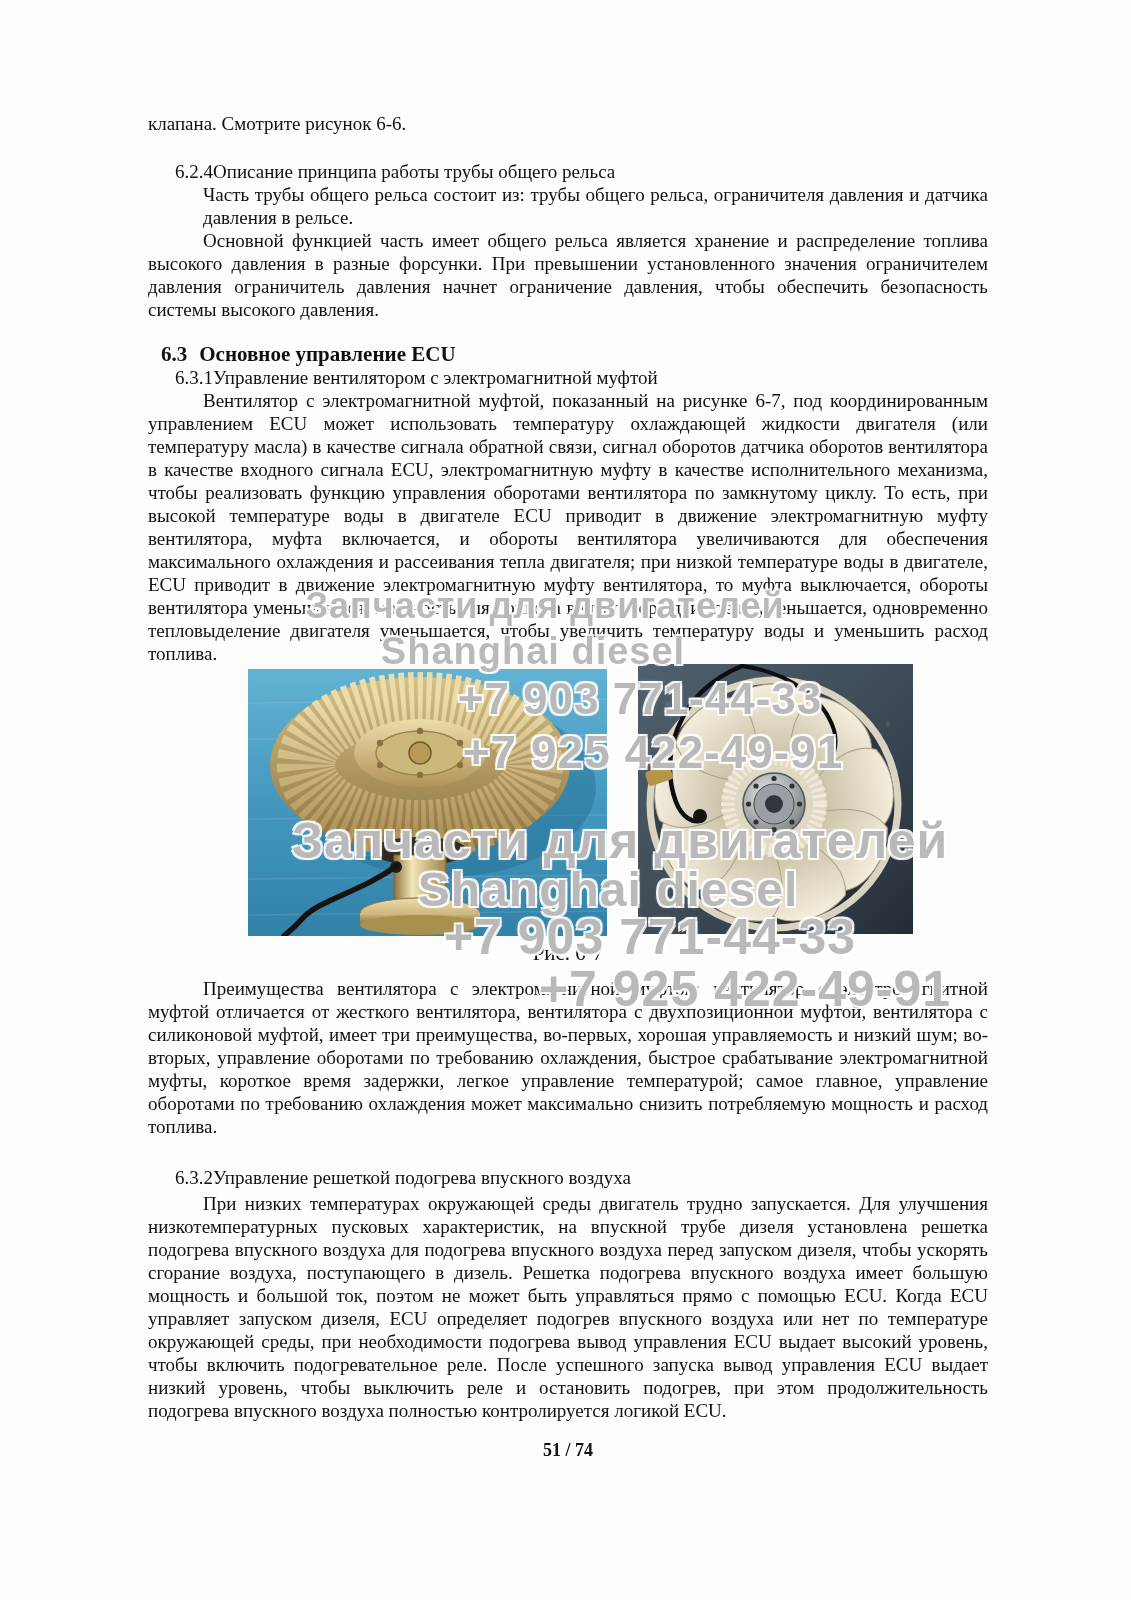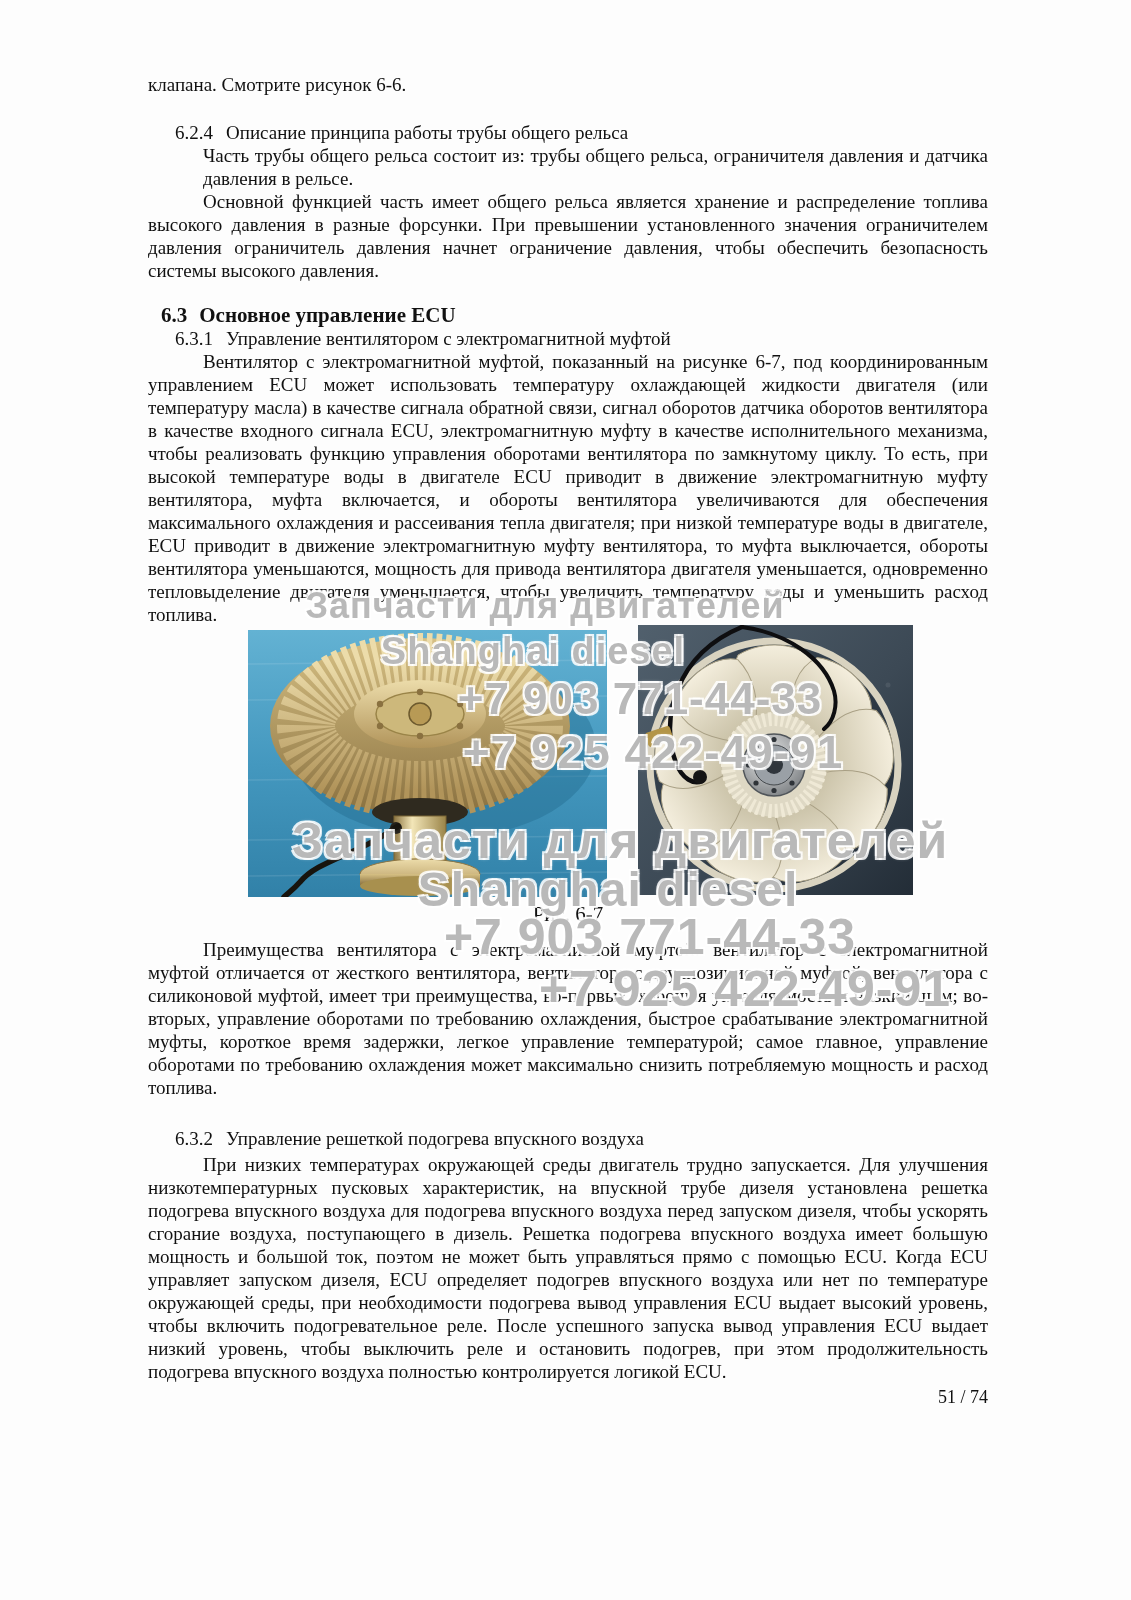--- a/index.html
+++ b/index.html
@@ -8,44 +8,44 @@
     width:1131px; height:1600px;
     background:#fdfdfd;
     overflow:hidden;
     font-family:"Liberation Serif", serif;
     color:#111;
   }
   .content {
     position:relative;
     margin-left:148px;
     width:840px;
-    padding-top:73px;
+    padding-top:112px;
     font-size:19px;
     line-height:23px;
   }
   .content p { margin:0; text-align:justify; text-indent:55px; }
   p.intro { text-indent:0; margin-bottom:25px; }
   p.block-indent { margin-left:55px; text-indent:0; width:785px;font-family:Liberation Serif, serif; }
   .heading { margin-left:27px; white-space:nowrap; }
-  .heading .h-num { margin-right:13px; }
+  .heading .h-num { }
   .heading-major { margin-left:13px; font-weight:bold; font-size:21px; margin-top:22px; }
   .heading-major .h-num { margin-right:12px; }
   .figure-row {
     margin-top:4px;
     margin-left:100px;
     display:flex;
     align-items:flex-start;
     width:665px;
   }
   .photo-left  { width:359px; height:267px; display:block; }
   .photo-right { width:275px; height:270px; display:block; margin-left:31px; margin-top:-5px; }
   .fig-caption { text-align:center; margin-top:6px; font-size:21px; }
   p.after-fig { margin-top:12px; }
   .heading-632 { margin-top:28px; margin-bottom:3px; }
-  .page-footer { text-align:right; margin-top:3px; font-size:18px; }
+  .page-footer { text-align:center; margin-top:17px; font-size:18px;font-weight:bold; }
 
   
   .wm-layer { position:absolute; inset:0; pointer-events:none; z-index:5; }
   .wm {
     position:absolute;
     transform:translateX(-50%);
     font-family:"Liberation Sans", sans-serif;
     font-weight:bold;
     color:rgba(158,158,158,0.72);
     text-shadow:

